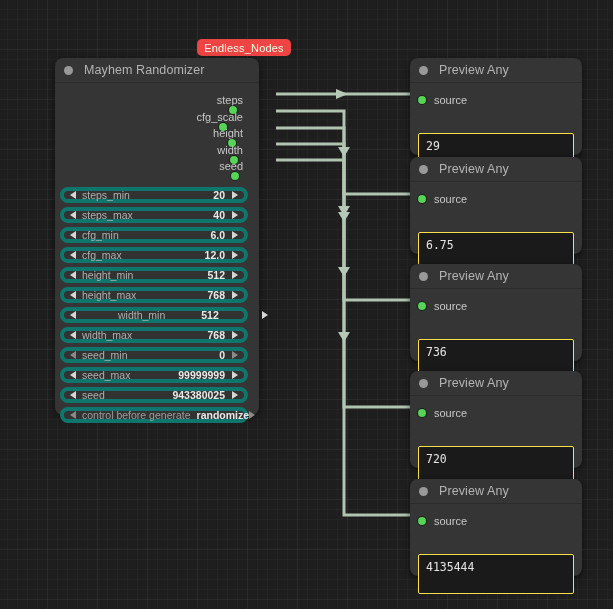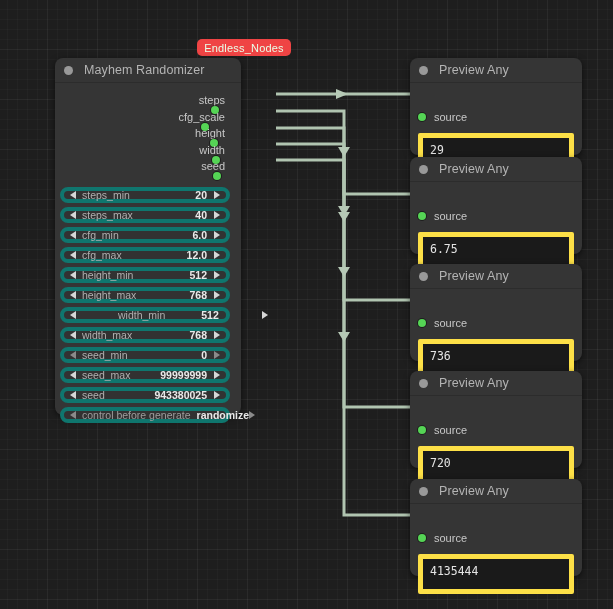--- a/index.html
+++ b/index.html
@@ -109,21 +109,20 @@
     font-size: 11px;
     white-space: nowrap;
   }
   .slot.out {
     right: 9px;
     flex-direction: column;
   }
   .slot.out .slot-label { margin-right: 7px; }
   .slot.in {
     left: 8px;
-    margin-top: 17px;
   }
   .slot.in .slot-label { margin-left: 8px; }
 
   
   .widget {
     position: absolute;
     left: 5px;
     right: 11px;
     height: 16px;
     border-radius: 9px;
@@ -166,21 +165,21 @@
   }
   .widget.combo .wname { color: #9d9d9d; }
   .widget.combo .wval { margin-left: 6px; margin-right: auto; }
 
   
   .preview-box {
     position: absolute;
     left: 8px;
     right: 8px;
     background: #1a1a1a;
-    border: 5px solid #fde047;
+    border: 1px solid #fde047;
     border-radius: 2px;
     box-sizing: border-box;
     padding: 5px 7px;
     overflow: hidden;
   }
   .preview-text {
     color: #e4e4e4;
     font-size: 11.5px;
     font-family: "DejaVu Sans Mono", monospace;
     white-space: pre-wrap;
@@ -212,21 +211,21 @@
     <polygon points="338,206 350,206 344,216"></polygon>
     <polygon points="338,147 350,147 344,157"></polygon>
     <polygon points="338,212 350,212 344,222"></polygon>
     <polygon points="338,267 350,267 344,277"></polygon>
     <polygon points="338,332 350,332 344,342"></polygon>
   </g>
 </svg>
 
 <div class="group-badge" style="left:197px; top:39px; width:78px; height:17px;">Endless_Nodes</div>
 
-<div class="node" id="randomizer" style="left:55px; top:58px; width:186px; height:357px;">
+<div class="node" id="randomizer" style="left:55px; top:58px; width:204px; height:357px;">
 
   <div class="node-header">
     <span class="collapse-dot"></span>
     <span class="node-title">Mayhem Randomizer</span>
   </div>
 
   <div class="node-body">
 
     <div class="slot out" style="top:11px;">
       <span class="slot-label">steps</span>

